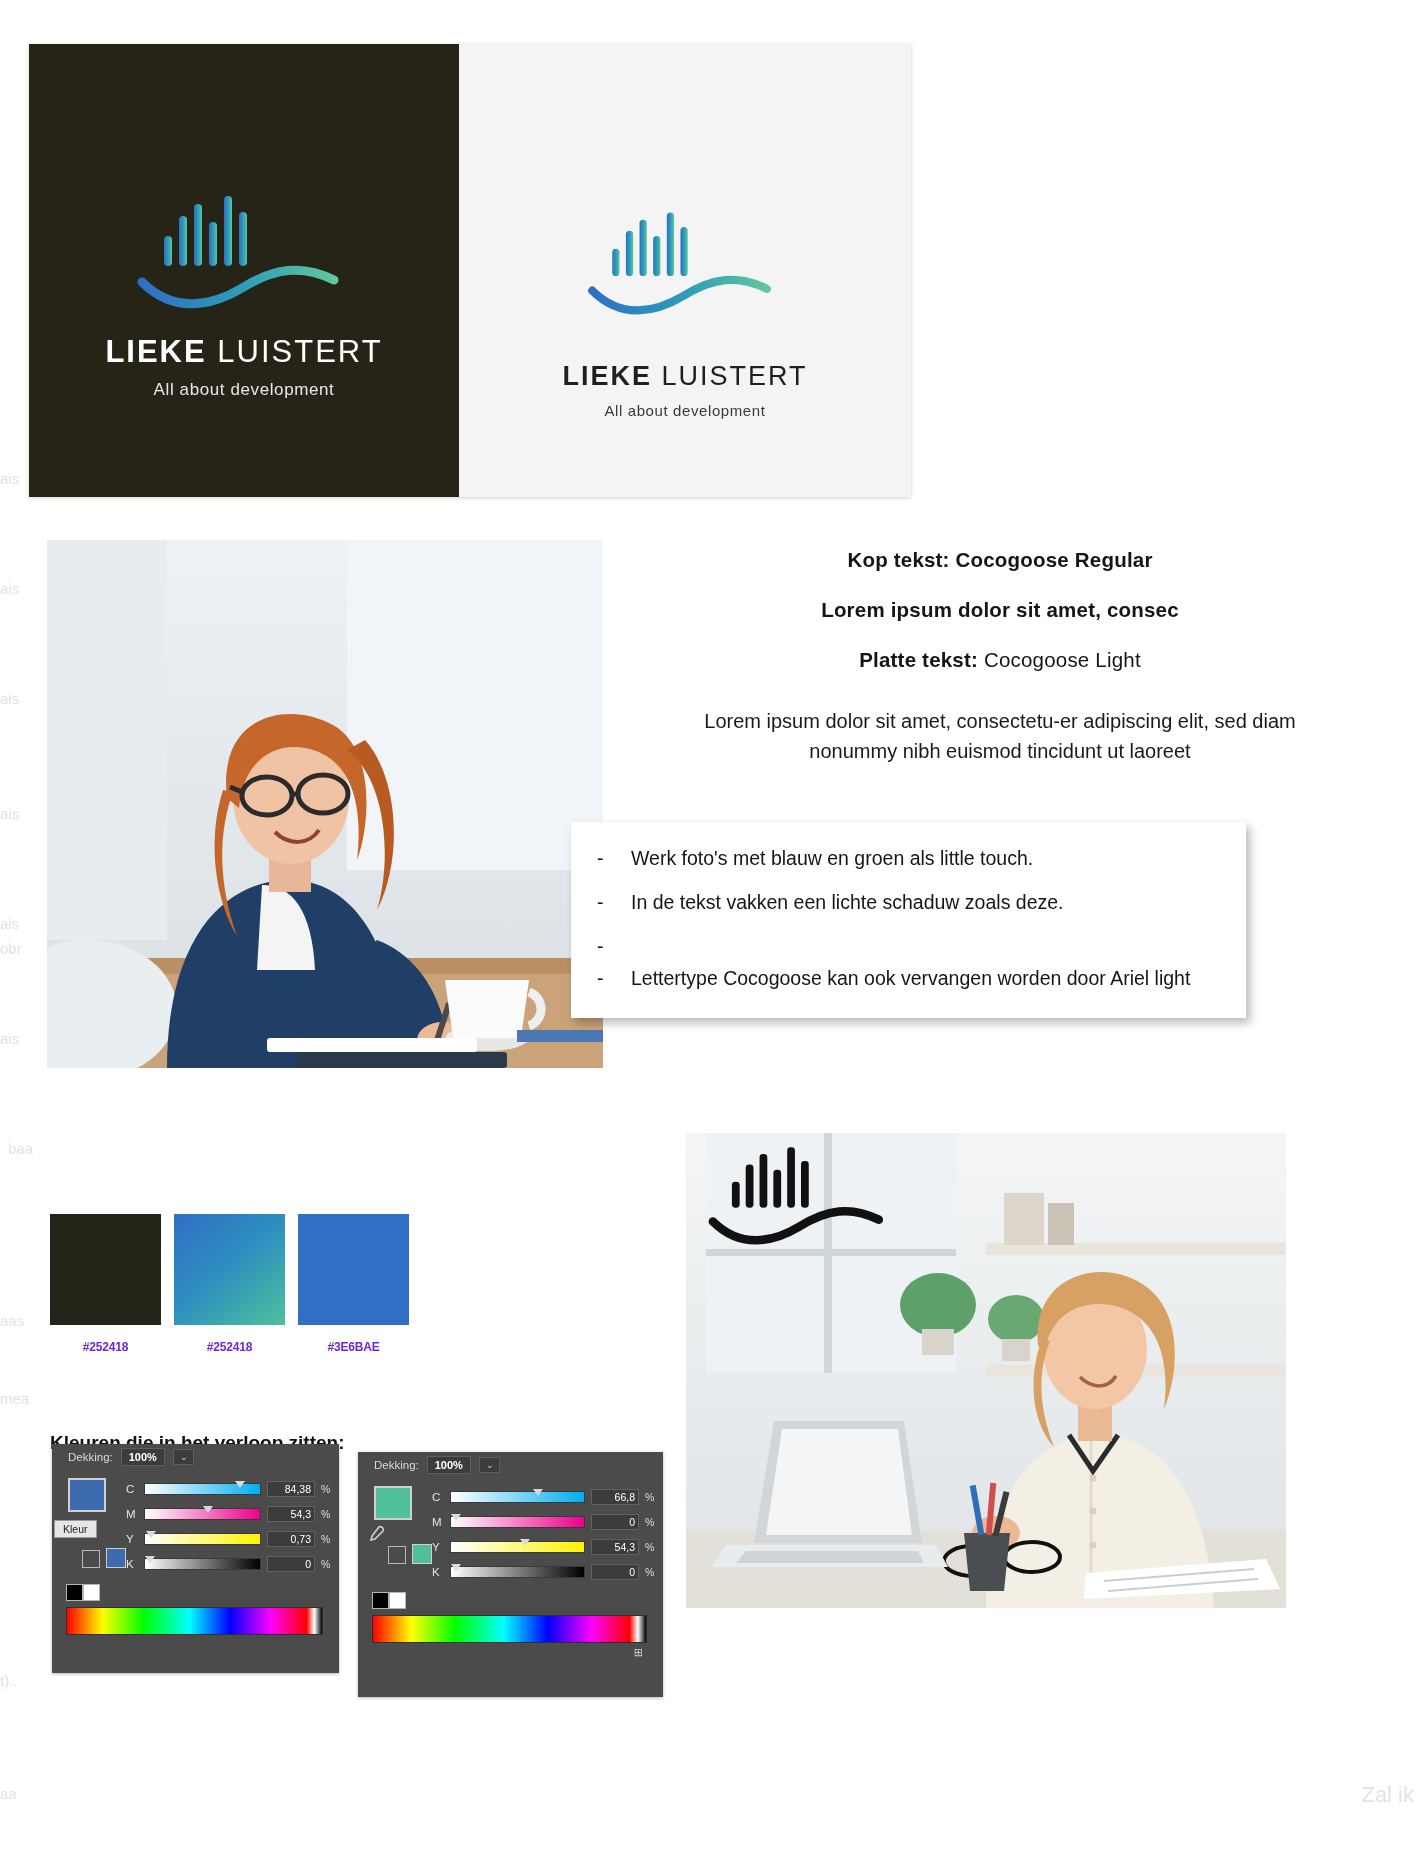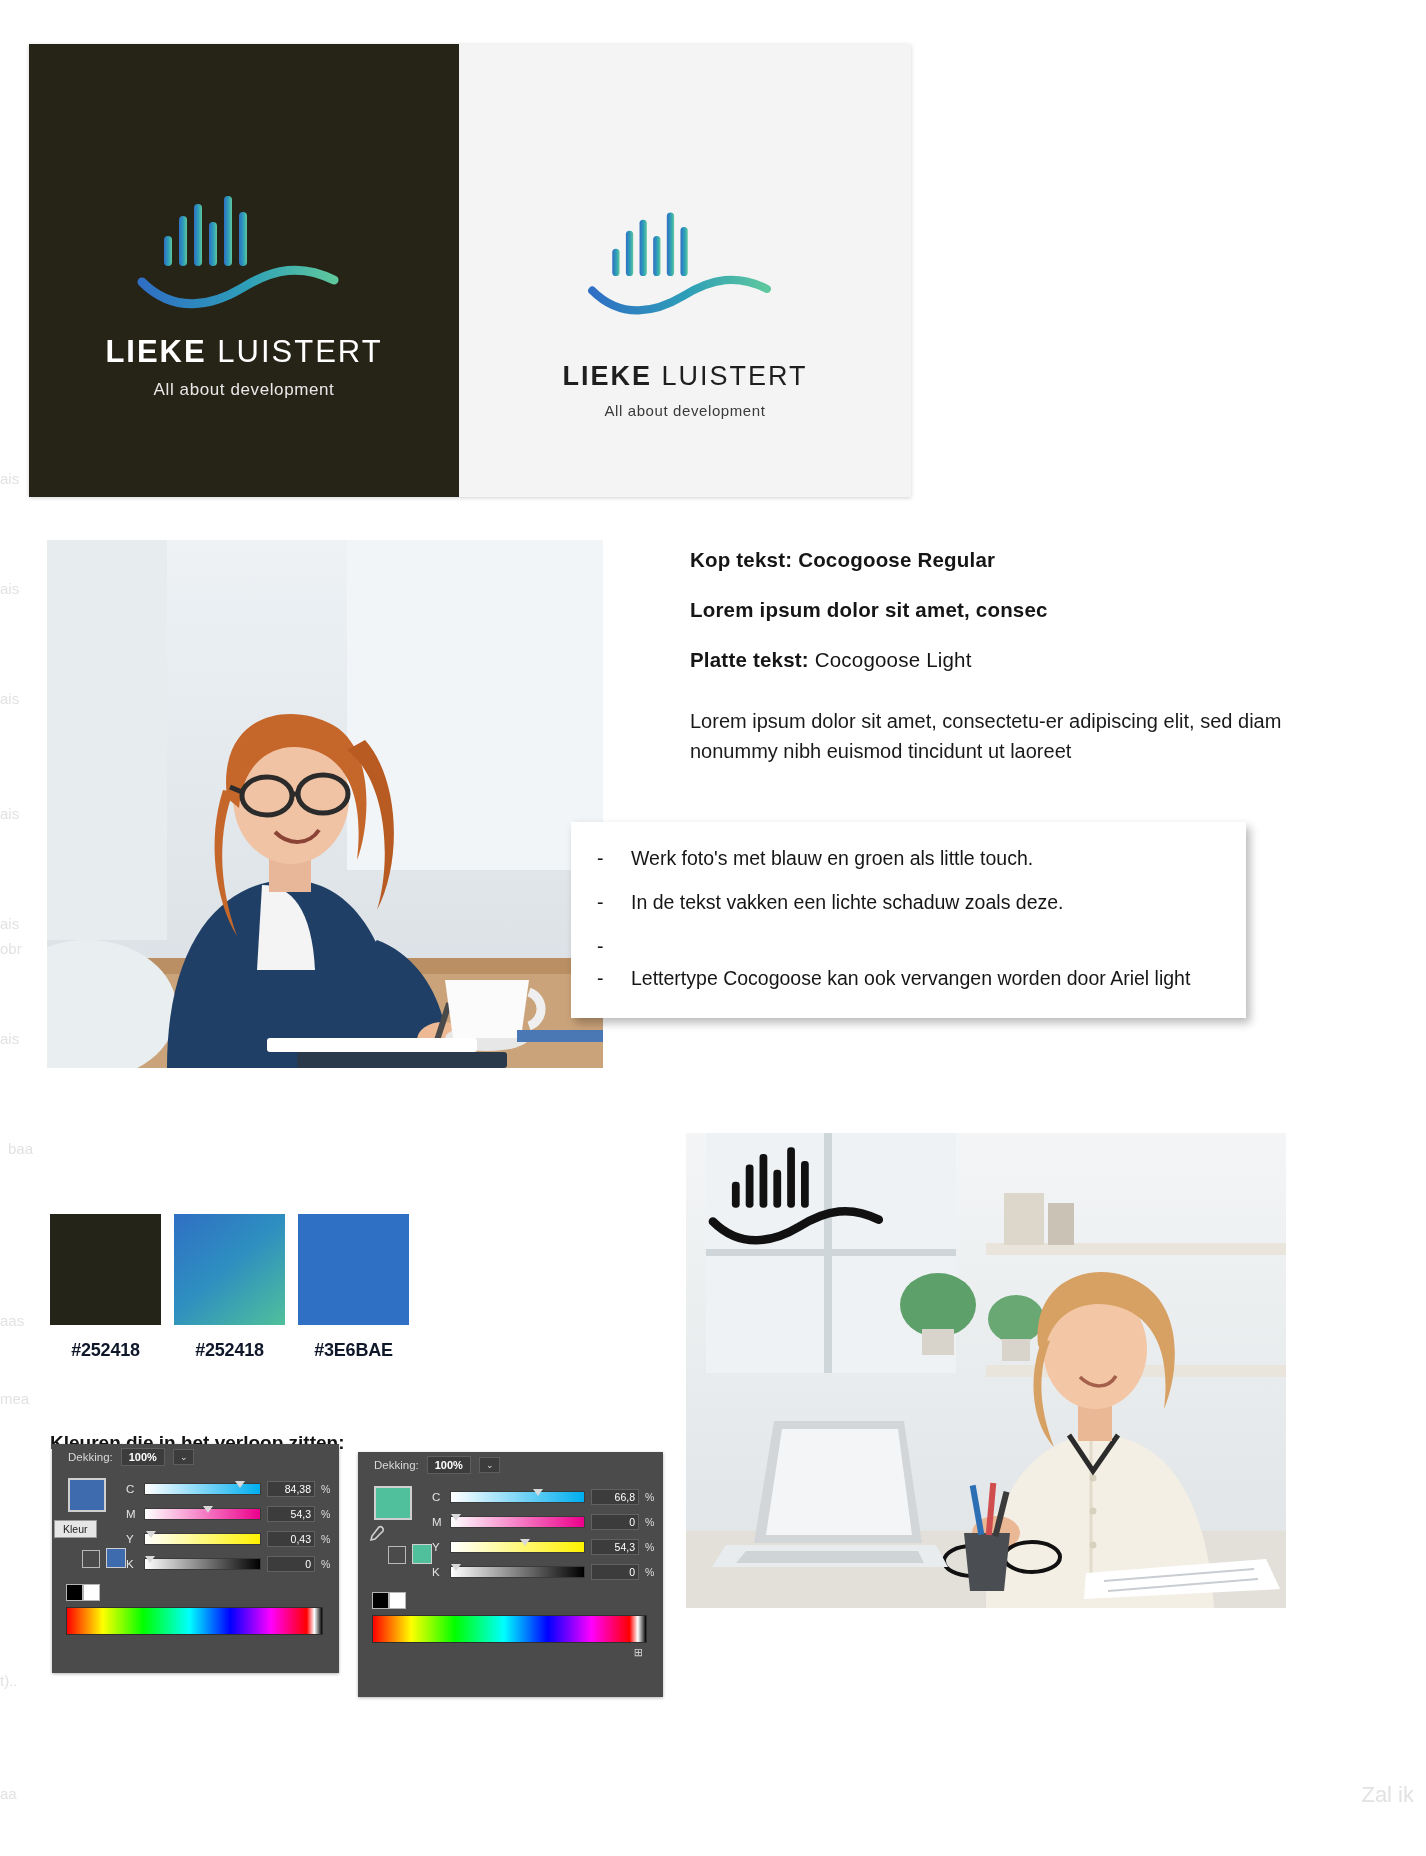--- a/index.html
+++ b/index.html
@@ -85,20 +85,21 @@
     width: 556px;
     height: 528px;
     overflow: hidden;
     background: #cfd6dc;
   }
   .type-block {
     position: absolute;
     left: 690px;
     top: 548px;
     width: 620px;
+    text-align: center;
   }
   .type-line {
     font-size: 20.5px;
     margin-bottom: 26px;
     color: #151515;
     letter-spacing: 0.2px;
   }
   .type-line b { font-weight: bold; }
   .body-sample {
     font-size: 20px;
@@ -139,23 +140,23 @@
     display: flex;
     gap: 13px;
   }
   .swatch-cell { width: 111px; }
   .swatch-box {
     width: 111px;
     height: 111px;
   }
   .swatch-code {
     margin-top: 15px;
-    font-size: 18px;
+    font-size: 12px;
     font-weight: bold;
-    color: #0f172a;
+    color: #6d28d9;
     letter-spacing: -0.2px;
     text-align: center;
   }
   .gradient-label {
     position: absolute;
     left: 50px;
     top: 1408px;
     font-size: 19px;
     font-weight: bold;
     color: #141414;
@@ -500,21 +501,21 @@
               <i class="ps-thumb" style="left:50%"></i>
             </span>
           <span class="ps-val">54,3</span>
           <span class="ps-pct">%</span>
         </div>
         <div class="ps-row">
           <span class="ps-ch">Y</span>
           <span class="ps-track" style="background:linear-gradient(to right,#ffffff,#fff200);">
               <i class="ps-thumb" style="left:1%"></i>
             </span>
-          <span class="ps-val">0,43</span>
+          <span class="ps-val">0,73</span>
           <span class="ps-pct">%</span>
         </div>
         <div class="ps-row">
           <span class="ps-ch">K</span>
           <span class="ps-track" style="background:linear-gradient(to right,#ffffff,#000000);">
               <i class="ps-thumb" style="left:0%"></i>
             </span>
           <span class="ps-val">0</span>
           <span class="ps-pct">%</span>
         </div>

